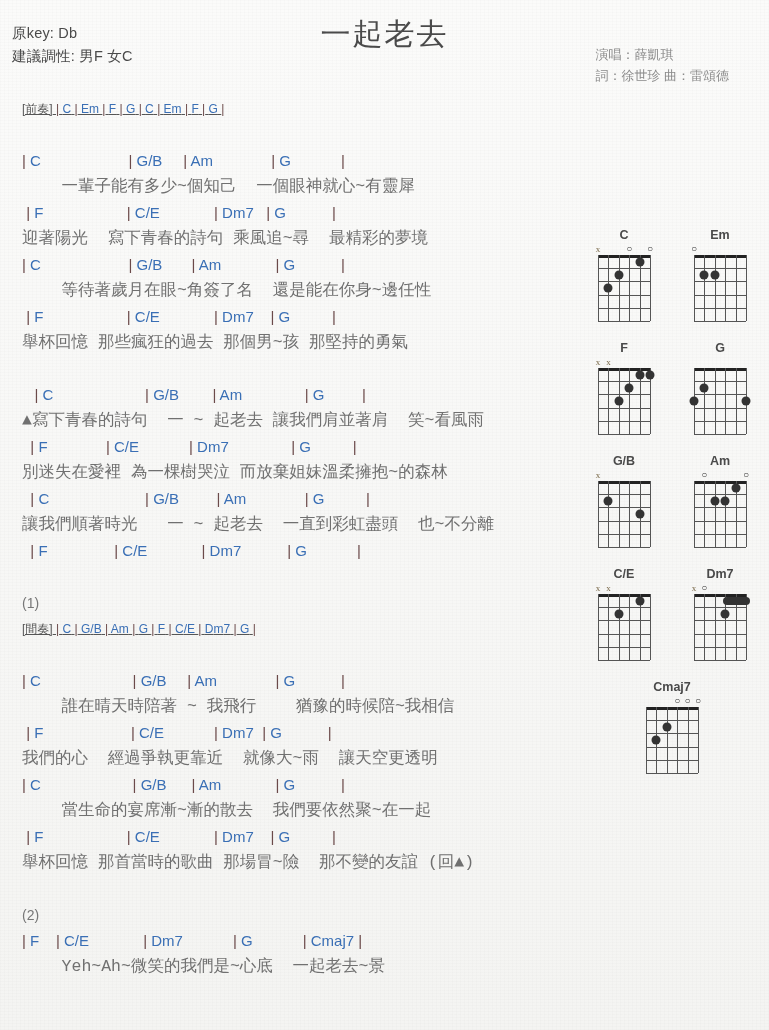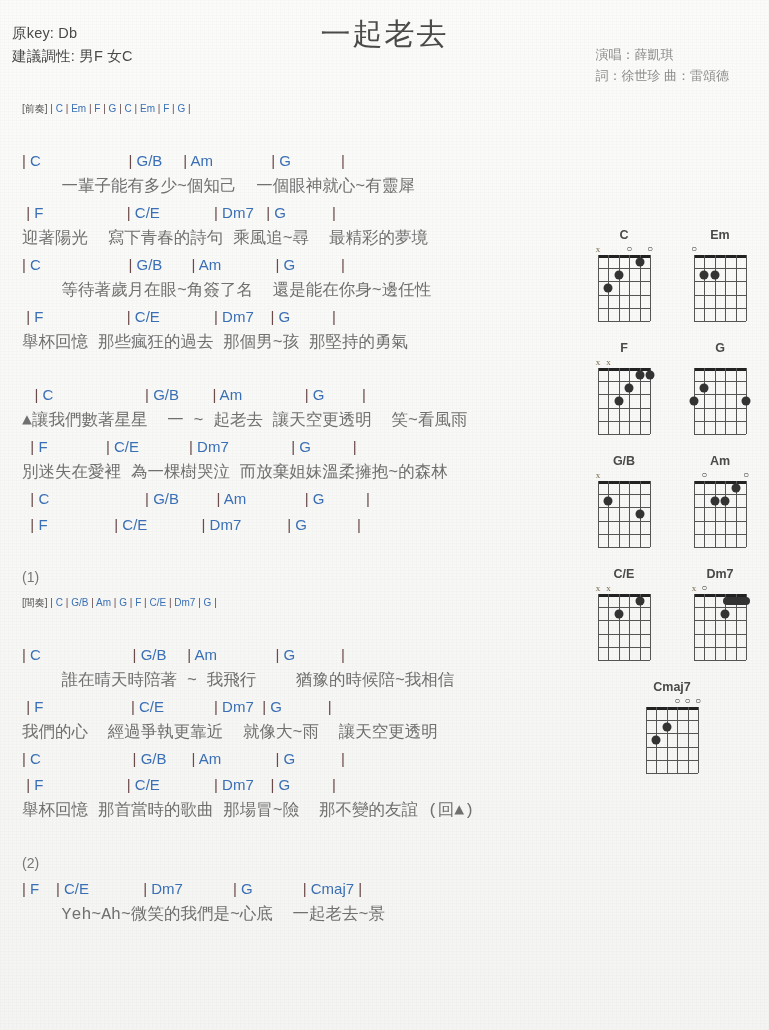--- a/index.html
+++ b/index.html
@@ -92,21 +92,22 @@
   }
   .line.chords .bar { color: #6b4a4a; }
   .line.lyric {
     color: #707070;
     font-family: Liberation Mono, monospace;
     font-size: 16.5px;
   }
   .line.section {
     color: #555;
     font-family: "Liberation Sans", sans-serif;
-    font-size: 10px;
+    font-size: 12px;
+    text-decoration: underline;
   }
   .line.section .tag { color: #555; }
   .line.section .chd { color: #3a6fb5; }
   .line.section .bar { color: #6b4a4a; }
   .line.label {
     color: #777;
     font-size: 14px;
     font-family: "Liberation Sans", sans-serif;
   }
   .spacer { height: 26px; }
@@ -231,34 +232,36 @@
       <div class="line chords"><span class="bar">|</span> C                     <span class="bar">|</span> G/B     <span class="bar">|</span> Am              <span class="bar">|</span> G            <span class="bar">|</span></div>
       <div class="line lyric">    一輩子能有多少~個知己  一個眼神就心~有靈犀</div>
       <div class="line chords"> <span class="bar">|</span> F                    <span class="bar">|</span> C/E             <span class="bar">|</span> Dm7   <span class="bar">|</span> G           <span class="bar">|</span></div>
       <div class="line lyric">迎著陽光  寫下青春的詩句 乘風追~尋  最精彩的夢境</div>
       <div class="line chords"><span class="bar">|</span> C                     <span class="bar">|</span> G/B       <span class="bar">|</span> Am             <span class="bar">|</span> G           <span class="bar">|</span></div>
       <div class="line lyric">    等待著歲月在眼~角簽了名  還是能在你身~邊任性</div>
       <div class="line chords"> <span class="bar">|</span> F                    <span class="bar">|</span> C/E             <span class="bar">|</span> Dm7    <span class="bar">|</span> G          <span class="bar">|</span></div>
       <div class="line lyric">舉杯回憶 那些瘋狂的過去 那個男~孩 那堅持的勇氣</div>
       <div class="spacer"></div>
       <div class="line chords">   <span class="bar">|</span> C                      <span class="bar">|</span> G/B        <span class="bar">|</span> Am               <span class="bar">|</span> G         <span class="bar">|</span></div>
-      <div class="line lyric">▲讓我們數著星星  一 ~ 起老去 讓天空更透明  笑~看風雨</div>
+      <div class="line lyric">▲寫下青春的詩句  一 ~ 起老去 讓我們肩並著肩  笑~看風雨</div>
       <div class="line chords">  <span class="bar">|</span> F              <span class="bar">|</span> C/E            <span class="bar">|</span> Dm7               <span class="bar">|</span> G          <span class="bar">|</span></div>
       <div class="line lyric">別迷失在愛裡 為一棵樹哭泣 而放棄姐妹溫柔擁抱~的森林</div>
       <div class="line chords">  <span class="bar">|</span> C                       <span class="bar">|</span> G/B         <span class="bar">|</span> Am              <span class="bar">|</span> G          <span class="bar">|</span></div>
+      <div class="line lyric">讓我們順著時光   一 ~ 起老去  一直到彩虹盡頭  也~不分離</div>
       <div class="line chords">  <span class="bar">|</span> F                <span class="bar">|</span> C/E             <span class="bar">|</span> Dm7           <span class="bar">|</span> G            <span class="bar">|</span></div>
       <div class="spacer"></div>
       <div class="line label">(1)</div>
       <div class="line section"><span class="tag">[間奏]</span> <span class="bar">|</span> <span class="chd">C</span> <span class="bar">|</span> <span class="chd">G</span><span class="chd">/</span><span class="chd">B</span> <span class="bar">|</span> <span class="chd">A</span><span class="chd">m</span> <span class="bar">|</span> <span class="chd">G</span> <span class="bar">|</span> <span class="chd">F</span> <span class="bar">|</span> <span class="chd">C</span><span class="chd">/</span><span class="chd">E</span> <span class="bar">|</span> <span class="chd">D</span><span class="chd">m</span><span class="chd">7</span> <span class="bar">|</span> <span class="chd">G</span> <span class="bar">|</span></div>
       <div class="spacer"></div>
       <div class="line chords"><span class="bar">|</span> C                      <span class="bar">|</span> G/B     <span class="bar">|</span> Am              <span class="bar">|</span> G           <span class="bar">|</span></div>
       <div class="line lyric">    誰在晴天時陪著 ~ 我飛行    猶豫的時候陪~我相信</div>
       <div class="line chords"> <span class="bar">|</span> F                     <span class="bar">|</span> C/E            <span class="bar">|</span> Dm7  <span class="bar">|</span> G           <span class="bar">|</span></div>
       <div class="line lyric">我們的心  經過爭執更靠近  就像大~雨  讓天空更透明</div>
       <div class="line chords"><span class="bar">|</span> C                      <span class="bar">|</span> G/B      <span class="bar">|</span> Am             <span class="bar">|</span> G           <span class="bar">|</span></div>
+      <div class="line lyric">    當生命的宴席漸~漸的散去  我們要依然聚~在一起</div>
       <div class="line chords"> <span class="bar">|</span> F                    <span class="bar">|</span> C/E             <span class="bar">|</span> Dm7    <span class="bar">|</span> G          <span class="bar">|</span></div>
       <div class="line lyric">舉杯回憶 那首當時的歌曲 那場冒~險  那不變的友誼 (回▲)</div>
       <div class="spacer"></div>
       <div class="line label">(2)</div>
       <div class="line chords"><span class="bar">|</span> F    <span class="bar">|</span> C/E             <span class="bar">|</span> Dm7            <span class="bar">|</span> G            <span class="bar">|</span> Cmaj7 <span class="bar">|</span></div>
       <div class="line lyric">    Yeh~Ah~微笑的我們是~心底  一起老去~景</div>
     </div>
 
   <div class="diagrams" id="diagram-panel">
       <div class="diagram-row">

